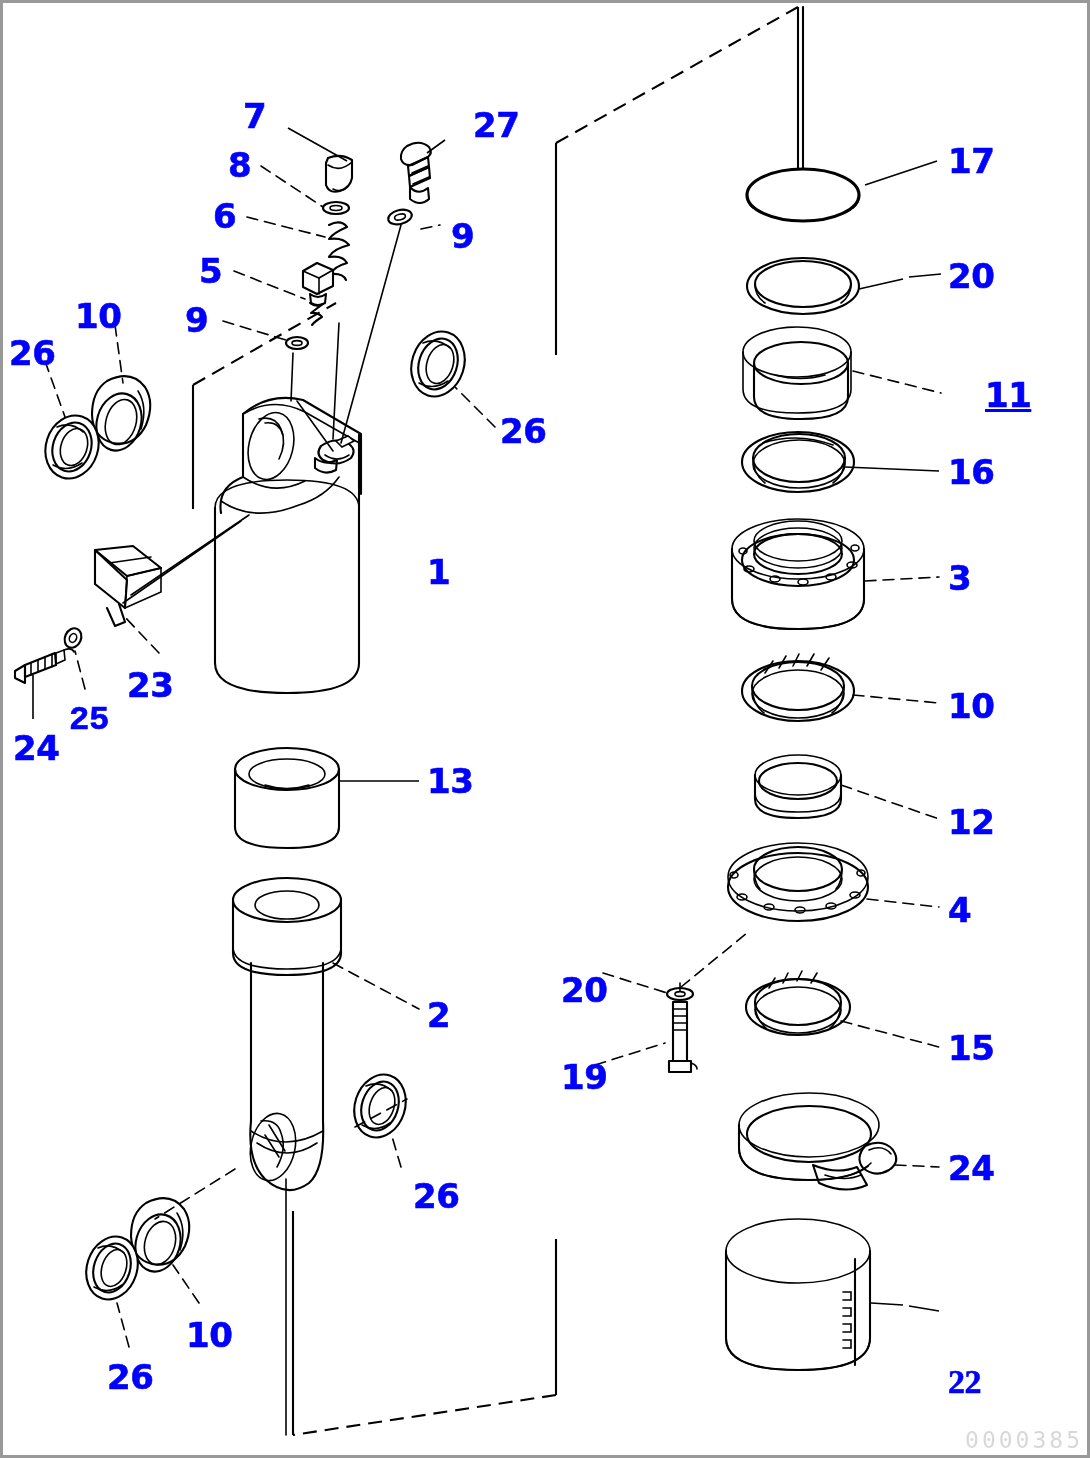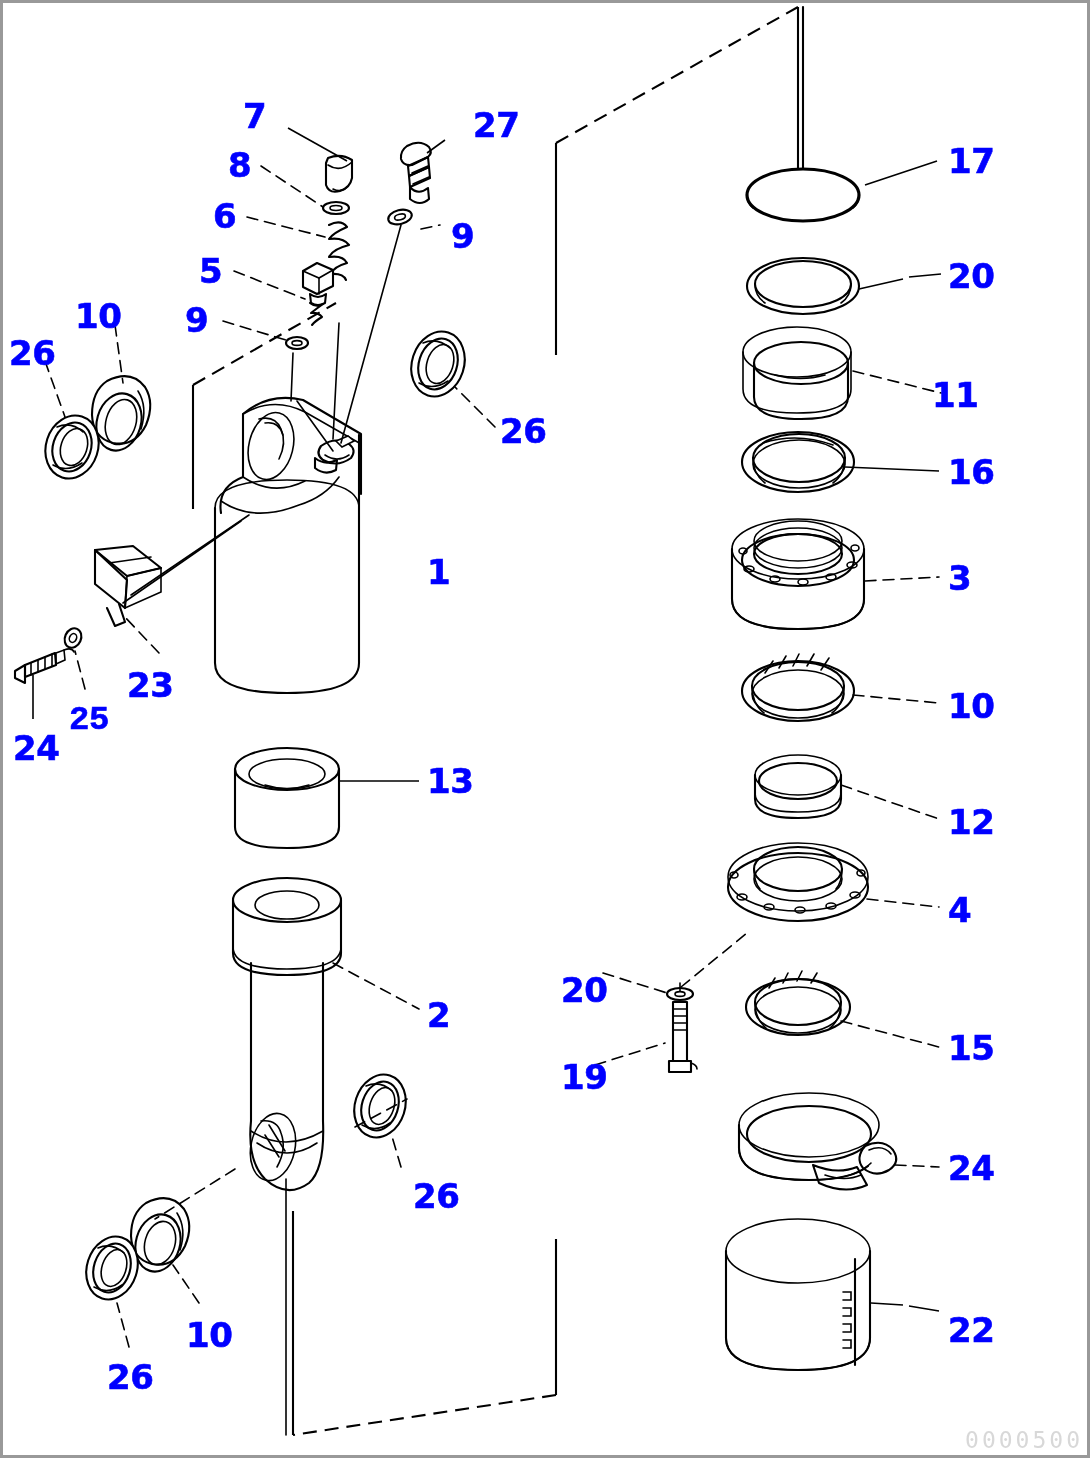--- a/index.html
+++ b/index.html
@@ -383,35 +383,35 @@
   <div class="callout" style="left:225px;top:145px;">8</div>
   <div class="callout" style="left:210px;top:196px;">6</div>
   <div class="callout" style="left:448px;top:216px;">9</div>
   <div class="callout" style="left:196px;top:251px;">5</div>
   <div class="callout" style="left:182px;top:300px;">9</div>
   <div class="callout" style="left:72px;top:296px;">10</div>
   <div class="callout" style="left:6px;top:333px;">26</div>
   <div class="callout" style="left:497px;top:411px;">26</div>
   <div class="callout" style="left:945px;top:141px;">17</div>
   <div class="callout" style="left:945px;top:256px;">20</div>
-  <div class="callout" style="left:929px;top:375px;">11</div>
+  <div class="callout" style="left:982px;top:375px;text-decoration:underline;">11</div>
   <div class="callout" style="left:945px;top:452px;">16</div>
   <div class="callout" style="left:945px;top:558px;">3</div>
   <div class="callout" style="left:424px;top:552px;">1</div>
   <div class="callout" style="left:124px;top:665px;">23</div>
   <div class="callout" style="left:66px;top:700px;font-family:Liberation Mono, monospace;">25</div>
   <div class="callout" style="left:10px;top:728px;">24</div>
   <div class="callout" style="left:945px;top:686px;">10</div>
   <div class="callout" style="left:424px;top:761px;">13</div>
   <div class="callout" style="left:945px;top:802px;">12</div>
   <div class="callout" style="left:945px;top:890px;">4</div>
   <div class="callout" style="left:424px;top:995px;">2</div>
   <div class="callout" style="left:558px;top:958px;margin-top:12px;">20</div>
   <div class="callout" style="left:945px;top:1028px;">15</div>
   <div class="callout" style="left:558px;top:1057px;">19</div>
   <div class="callout" style="left:410px;top:1176px;">26</div>
   <div class="callout" style="left:945px;top:1148px;">24</div>
   <div class="callout" style="left:183px;top:1315px;">10</div>
   <div class="callout" style="left:104px;top:1357px;">26</div>
-  <div class="callout" style="left:945px;top:1310px;">22</div>
-
-  <div id="watermark">0000500</div>
+  <div class="callout" style="left:945px;top:1362px;font-family:Liberation Serif, serif;">22</div>
+
+  <div id="watermark">0000385</div>
 </div>
 
 </body></html>

